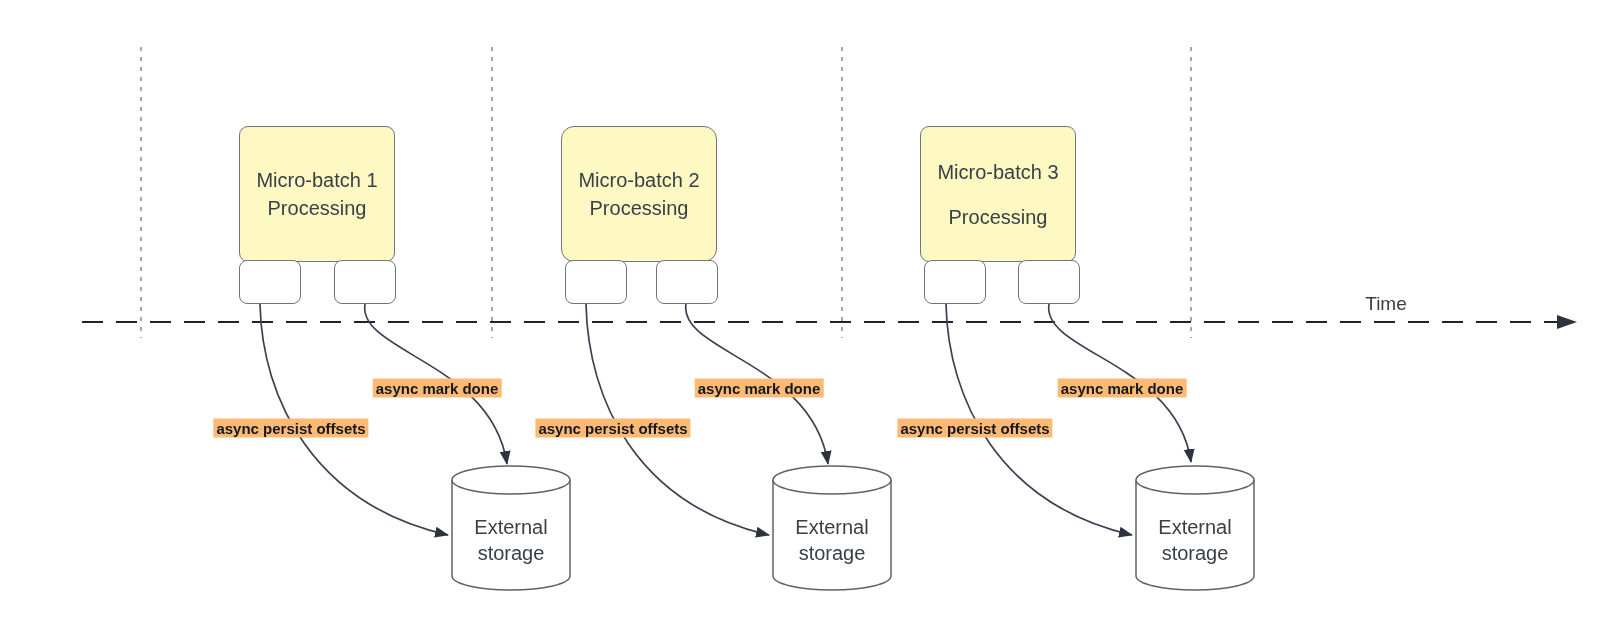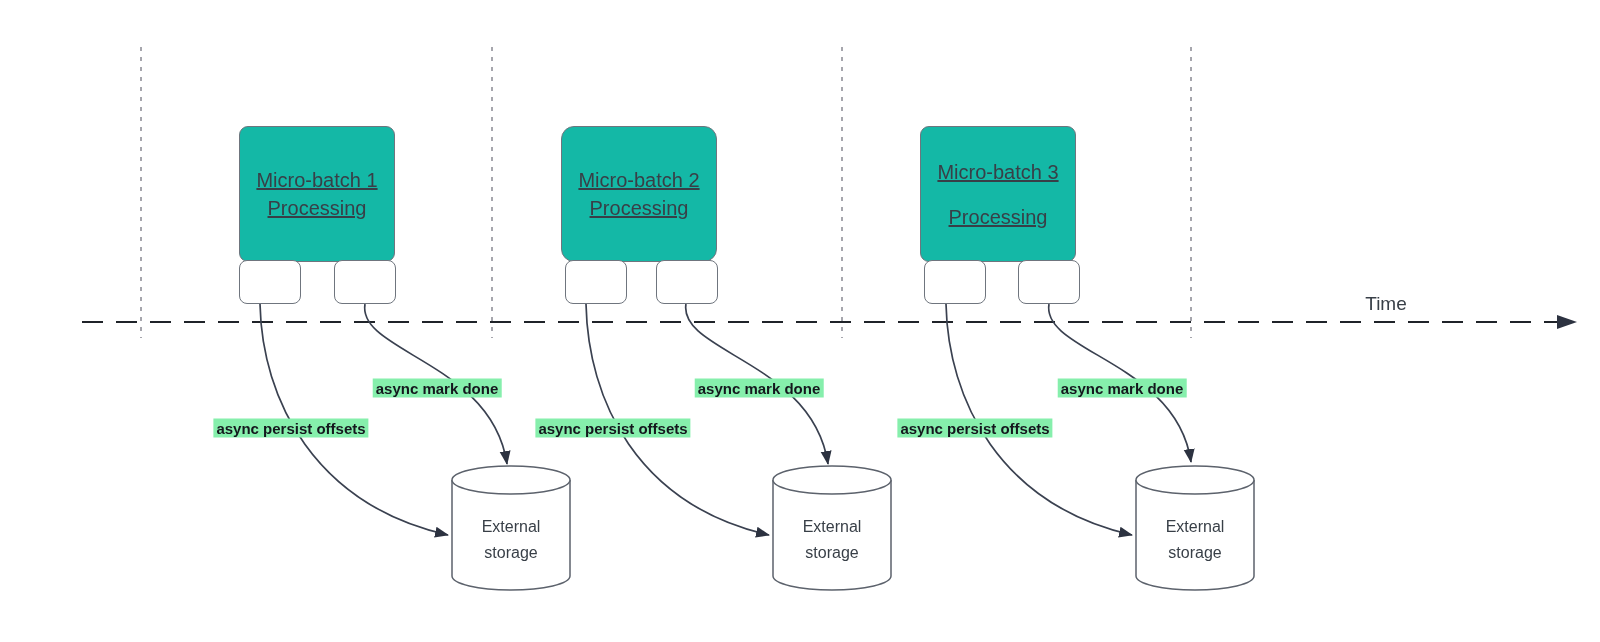--- a/index.html
+++ b/index.html
@@ -19,62 +19,61 @@
     position: absolute;
     left: 0;
     top: 0;
     z-index: 0;
   }
   .big-box {
     position: absolute;
     width: 156px;
     height: 136px;
     top: 126px;
-    background: #14b8a6;
+    background: #fef9c3;
     border: 1px solid #6f757e;
     border-radius: 9px;
     display: flex;
     flex-direction: column;
     align-items: center;
     justify-content: center;
     text-align: center;
     font-size: 20px;
     line-height: 28px;
     color: #383f47;
     z-index: 2;
     box-sizing: border-box;
-    text-decoration: underline;
   }
   .small-box {
     position: absolute;
     width: 62px;
     height: 44px;
     top: 260px;
     background: #ffffff;
     border: 1px solid #6f757e;
     border-radius: 8px;
     z-index: 2;
     box-sizing: border-box;
   }
   .annotation {
     position: absolute;
     transform: translate(-50%, -50%);
     white-space: nowrap;
     font-size: 15px;
     font-weight: bold;
     color: #14171d;
-    background: #86efac;
+    background: #fdba74;
     padding: 1px 3px;
     z-index: 3;
   }
   .storage-label {
     position: absolute;
     transform: translate(-50%, -50%);
     text-align: center;
-    font-size: 16px;
+    font-size: 20px;
     line-height: 26px;
     color: #383f47;
     z-index: 3;
     white-space: nowrap;
   }
   .time-label {
     position: absolute;
     transform: translate(-50%, -50%);
     font-size: 19px;
     color: #383f47;

